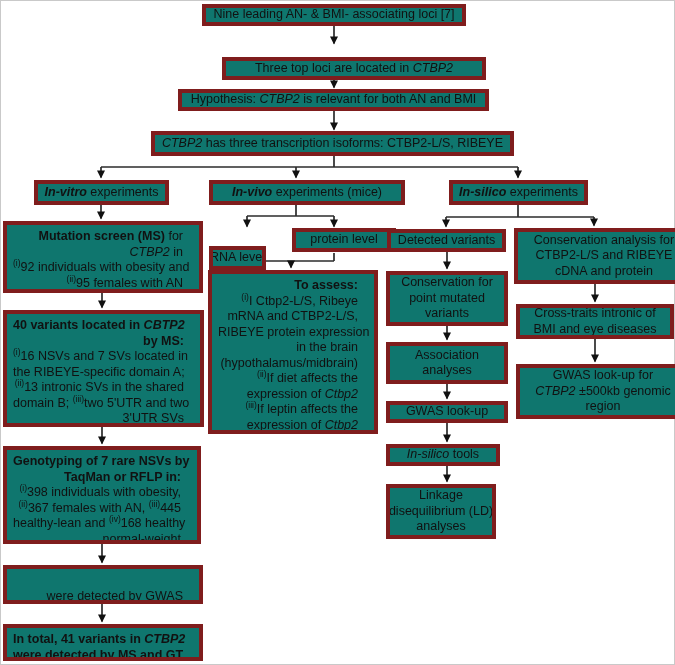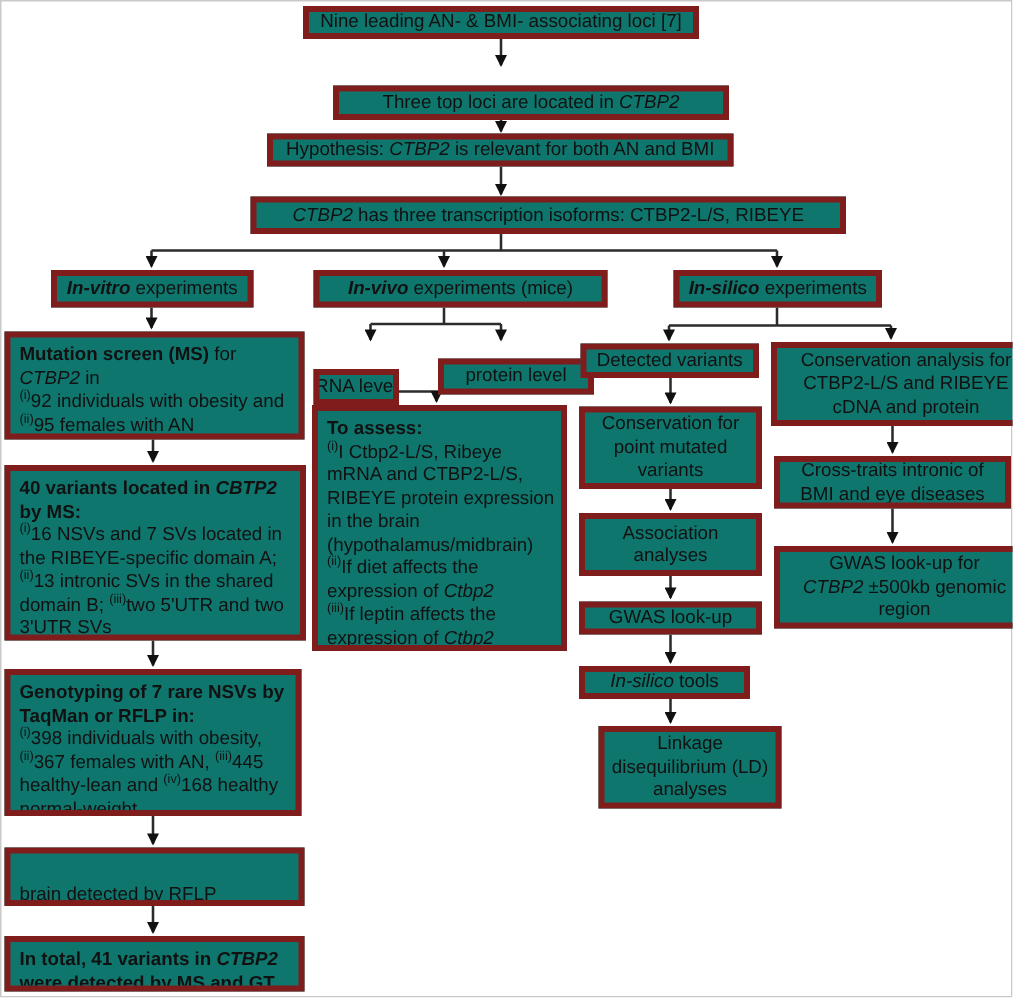--- a/index.html
+++ b/index.html
@@ -14,21 +14,21 @@
   #connectors { position:absolute; left:0; top:0; width:673px; height:663px; }
   #connectors path { stroke:#2b2b2b; stroke-width:1.7; fill:none; }
   #connectors marker path { fill:#111; stroke:none; }
   .node {
     position:absolute; box-sizing:border-box;
     background:#0f766e; border:4px solid #7f1d1d;
     font-size:12.5px; line-height:15.5px;
     overflow:hidden; white-space:nowrap;
   }
   .center { display:flex; align-items:center; justify-content:center; text-align:center; padding:1px 2px; }
-  .left { padding:4px 3px 2px 6px; text-align:left; }
+  .left { padding:4px 16px 2px 6px; text-align:right; }
   .tx sup { font-size:8.5px; line-height:0; }
 </style>
 </head>
 <body>
 
 <div id="canvas">
 
   <svg id="connectors" viewBox="0 0 673 663" xmlns="http://www.w3.org/2000/svg">
     <defs>
       <marker id="arrow" viewBox="0 0 10 10" refX="8.6" refY="5" markerWidth="9" markerHeight="8" orient="auto" markerUnits="userSpaceOnUse">
@@ -71,64 +71,64 @@
 
   <div class="node center" style="left:201px;top:3px;width:264px;height:22px">
       <span class="tx"><span>Nine leading AN- &amp; BMI- associating loci [7]</span></span>
     </div>
   <div class="node center" style="left:221px;top:56px;width:264px;height:23px">
       <span class="tx"><span>Three top loci are located in </span><span style="font-style: italic;">CTBP2</span></span>
     </div>
   <div class="node center" style="left:177px;top:88px;width:311px;height:22px">
       <span class="tx"><span>Hypothesis: </span><span style="font-style: italic;">CTBP2</span><span> is relevant for both AN and BMI</span></span>
     </div>
-  <div class="node center" style="left:166px;top:130px;width:397px;height:25px">
+  <div class="node center" style="left:150px;top:130px;width:363px;height:25px">
       <span class="tx"><span style="font-style: italic;">CTBP2</span><span> has three transcription isoforms: CTBP2-L/S, RIBEYE</span></span>
     </div>
 
   <div class="node center" style="left:33px;top:179px;width:135px;height:25px">
       <span class="tx"><span style="font-weight: bold; font-style: italic;">In-vitro</span><span> experiments</span></span>
     </div>
   <div class="node center" style="left:208px;top:179px;width:196px;height:25px">
       <span class="tx"><span style="font-weight: bold; font-style: italic;">In-vivo</span><span> experiments (mice)</span></span>
     </div>
   <div class="node center" style="left:448px;top:179px;width:139px;height:25px">
       <span class="tx"><span style="font-weight: bold; font-style: italic;">In-silico</span><span> experiments</span></span>
     </div>
 
   <div class="node left" style="left:2px;top:220px;width:200px;height:72px"><span class="tx"><span style="font-weight: bold;">Mutation screen (MS)</span><span> for</span><br><span style="font-style: italic;">CTBP2</span><span> in</span><br><sup>(i)</sup><span>92 individuals with obesity and</span><br><sup>(ii)</sup><span>95 females with AN</span></span></div>
   <div class="node left" style="left:2px;top:309px;width:201px;height:117px"><span class="tx"><span style="font-weight: bold;">40 variants located in </span><span style="font-weight: bold; font-style: italic;">CBTP2</span><br><span style="font-weight: bold;">by MS:</span><br><sup>(i)</sup><span>16 NSVs and 7 SVs located in</span><br><span>the RIBEYE-specific domain A;</span><br><sup>(ii)</sup><span>13 intronic SVs in the shared</span><br><span>domain B; </span><sup>(iii)</sup><span>two 5'UTR and two</span><br><span>3'UTR SVs</span></span></div>
   <div class="node left" style="left:2px;top:445px;width:198px;height:98px"><span class="tx"><span style="font-weight: bold;">Genotyping of 7 rare NSVs by</span><br><span style="font-weight: bold;">TaqMan or RFLP in:</span><br><sup>(i)</sup><span>398 individuals with obesity,</span><br><sup>(ii)</sup><span>367 females with AN, </span><sup>(iii)</sup><span>445</span><br><span>healthy-lean and </span><sup>(iv)</sup><span>168 healthy</span><br><span>normal-weight</span></span></div>
-  <div class="node left" style="left:2px;top:564px;width:200px;height:39px"><span class="tx"><br><span>brain detected by RFLP</span></span></div>
+  <div class="node left" style="left:2px;top:564px;width:200px;height:39px"><span class="tx"><br><span>were detected by GWAS</span></span></div>
   <div class="node left" style="left:2px;top:623px;width:200px;height:37px"><span class="tx"><span style="font-weight: bold;">In total, 41 variants in </span><span style="font-weight: bold; font-style: italic;">CTBP2</span><br><span style="font-weight: bold;">were detected by MS and GT</span></span></div>
 
   <div class="node center" style="left:208px;top:245px;width:57px;height:24px">
       <span class="tx"><span>RNA level</span></span>
     </div>
-  <div class="node center" style="left:291px;top:238px;width:104px;height:24px">
+  <div class="node center" style="left:291px;top:227px;width:104px;height:24px">
       <span class="tx"><span>protein level</span></span>
     </div>
   <div class="node left" style="left:207px;top:269px;width:170px;height:164px"><span class="tx"><span style="font-weight: bold;">To assess:</span><br><sup>(i)</sup><span>I Ctbp2-L/S, Ribeye</span><br><span>mRNA and CTBP2-L/S,</span><br><span>RIBEYE protein expression</span><br><span>in the brain</span><br><span>(hypothalamus/midbrain)</span><br><sup>(ii)</sup><span>If diet affects the</span><br><span>expression of </span><span style="font-style: italic;">Ctbp2</span><br><sup>(iii)</sup><span>If leptin affects the</span><br><span>expression of </span><span style="font-style: italic;">Ctbp2</span></span></div>
 
   <div class="node center" style="left:386px;top:228px;width:119px;height:23px">
       <span class="tx"><span>Detected variants</span></span>
     </div>
   <div class="node center" style="left:385px;top:270px;width:122px;height:55px">
       <span class="tx"><span>Conservation for</span><br><span>point mutated</span><br><span>variants</span></span>
     </div>
   <div class="node center" style="left:385px;top:341px;width:122px;height:42px">
       <span class="tx"><span>Association</span><br><span>analyses</span></span>
     </div>
   <div class="node center" style="left:385px;top:400px;width:122px;height:22px">
       <span class="tx"><span>GWAS look-up</span></span>
     </div>
   <div class="node center" style="left:385px;top:443px;width:114px;height:22px">
       <span class="tx"><span style="font-style: italic;">In-silico</span><span> tools</span></span>
     </div>
-  <div class="node center" style="left:398px;top:483px;width:122px;height:55px">
+  <div class="node center" style="left:385px;top:483px;width:110px;height:55px">
       <span class="tx"><span>Linkage</span><br><span>disequilibrium (LD)</span><br><span>analyses</span></span>
     </div>
 
   <div class="node center" style="left:513px;top:227px;width:180px;height:56px">
       <span class="tx"><span>Conservation analysis for</span><br><span>CTBP2-L/S and RIBEYE</span><br><span>cDNA and protein</span></span>
     </div>
   <div class="node center" style="left:515px;top:303px;width:158px;height:35px">
       <span class="tx"><span>Cross-traits intronic of</span><br><span>BMI and eye diseases</span></span>
     </div>
   <div class="node center" style="left:515px;top:363px;width:174px;height:55px">

